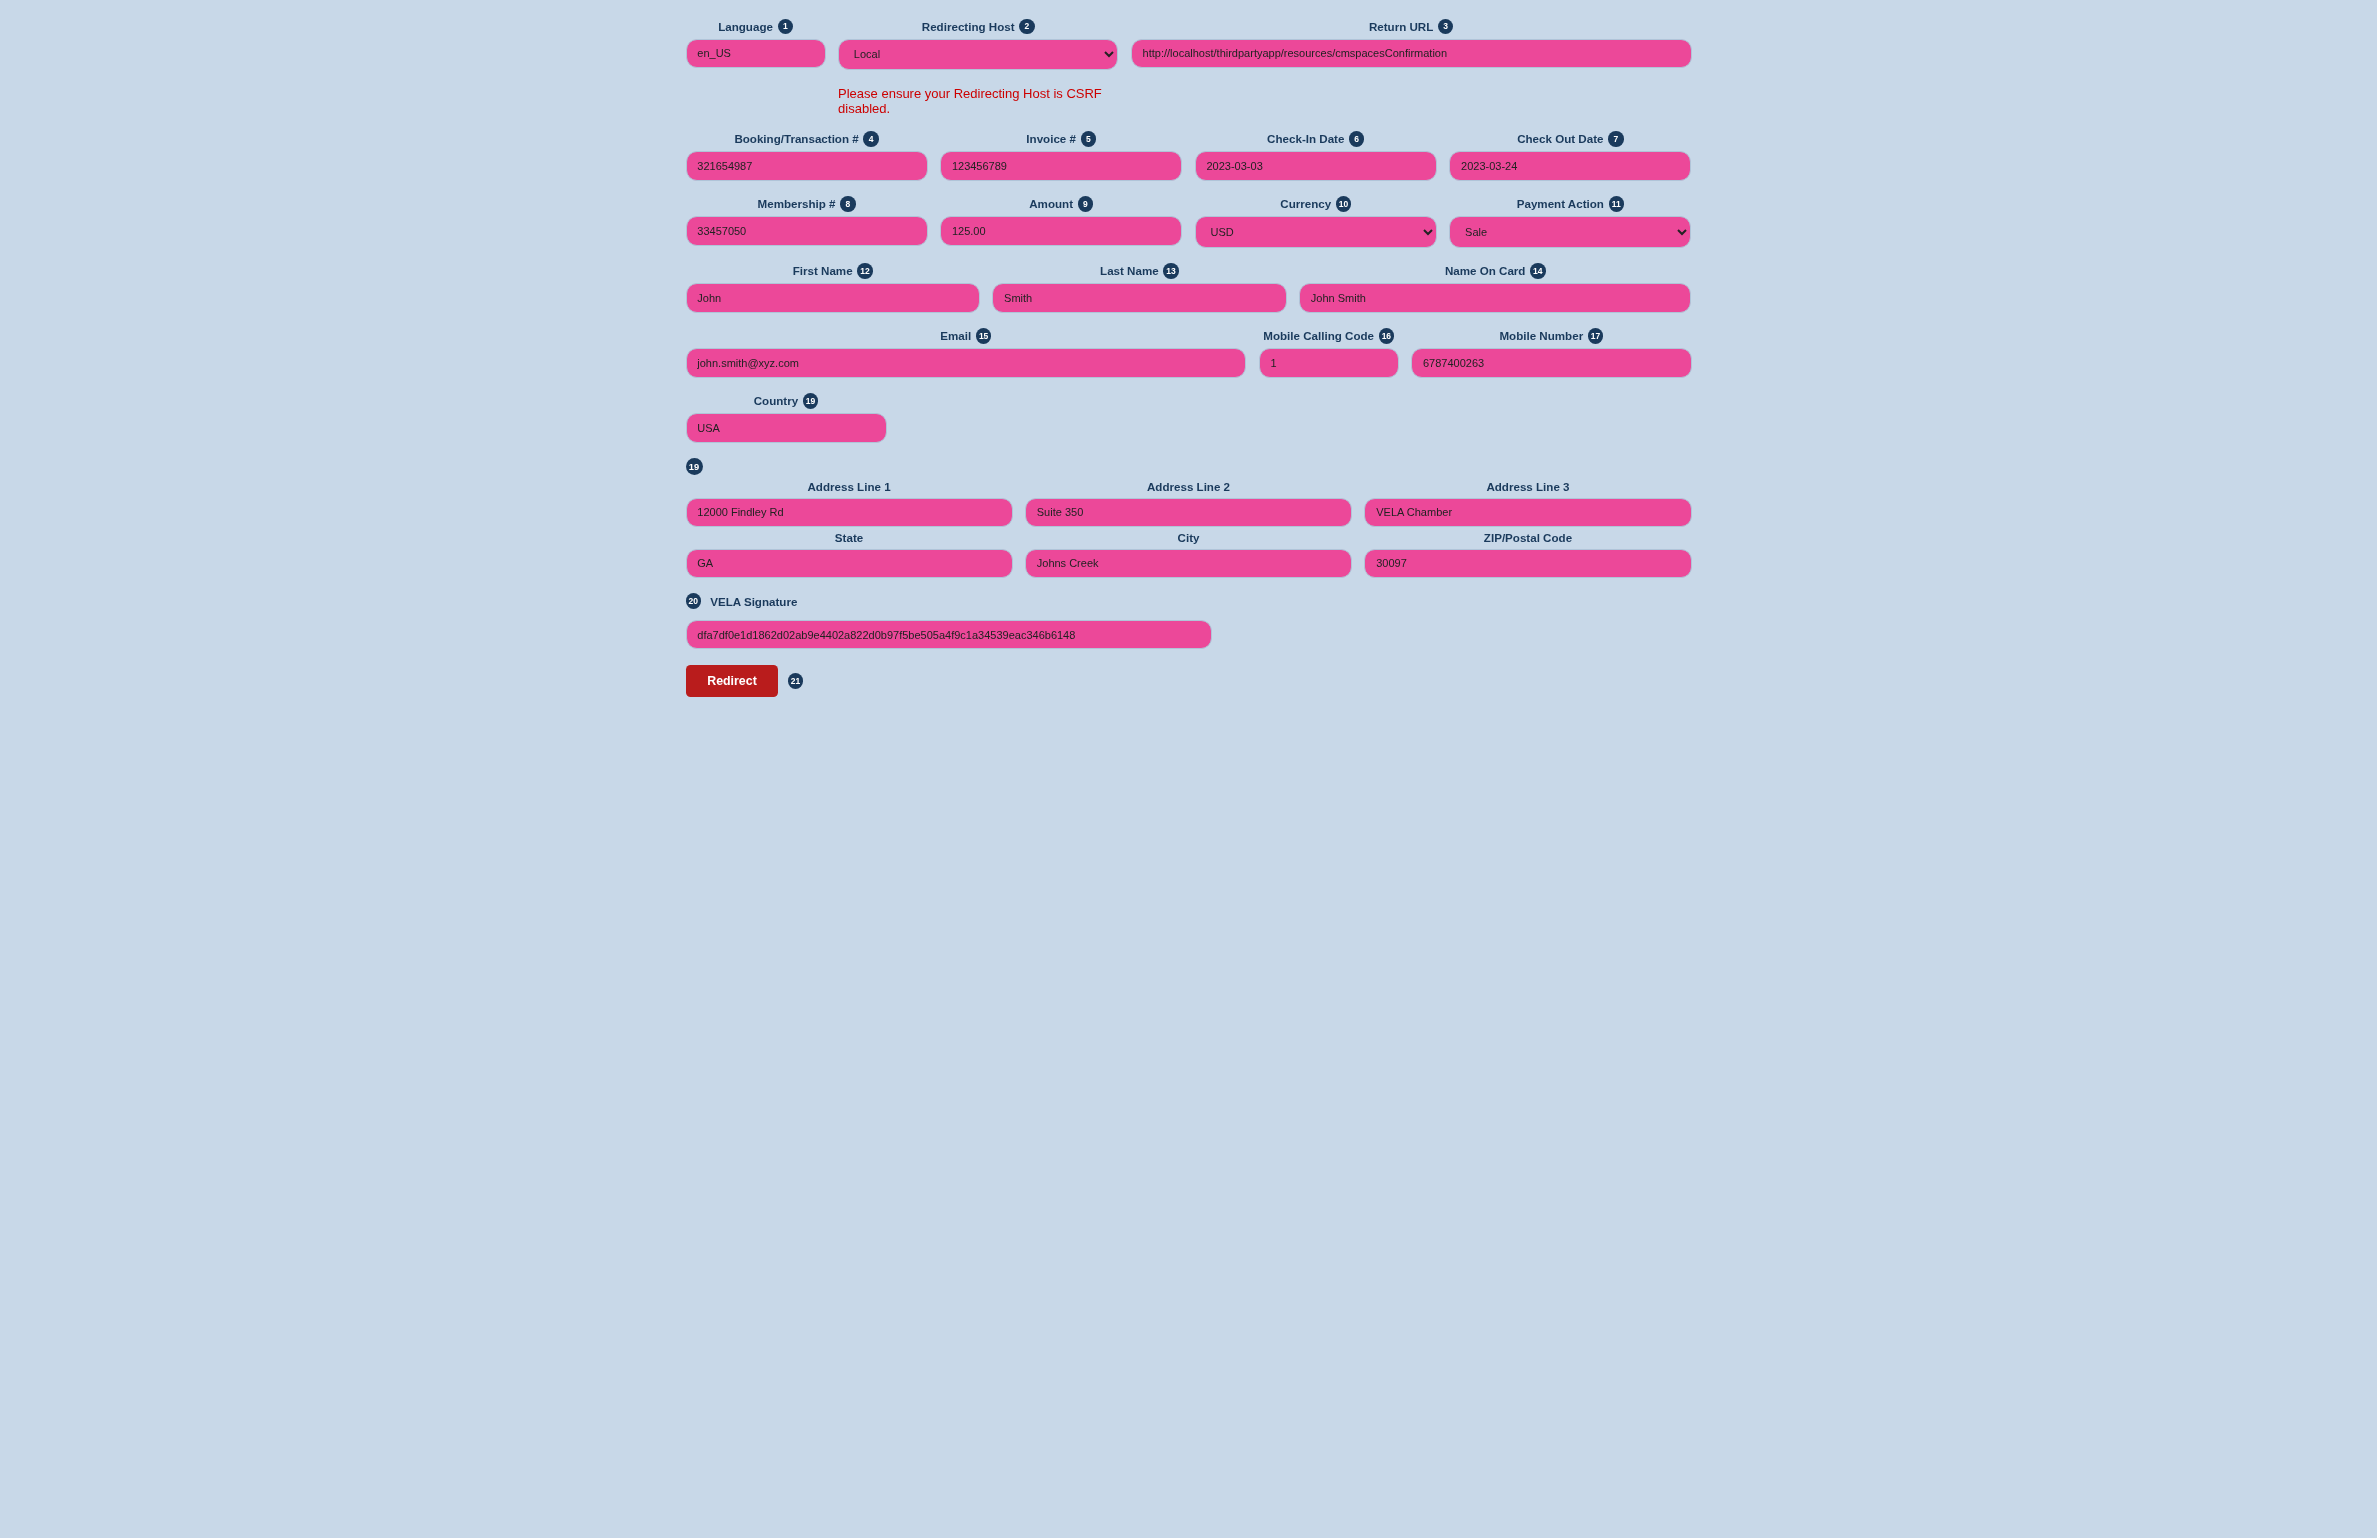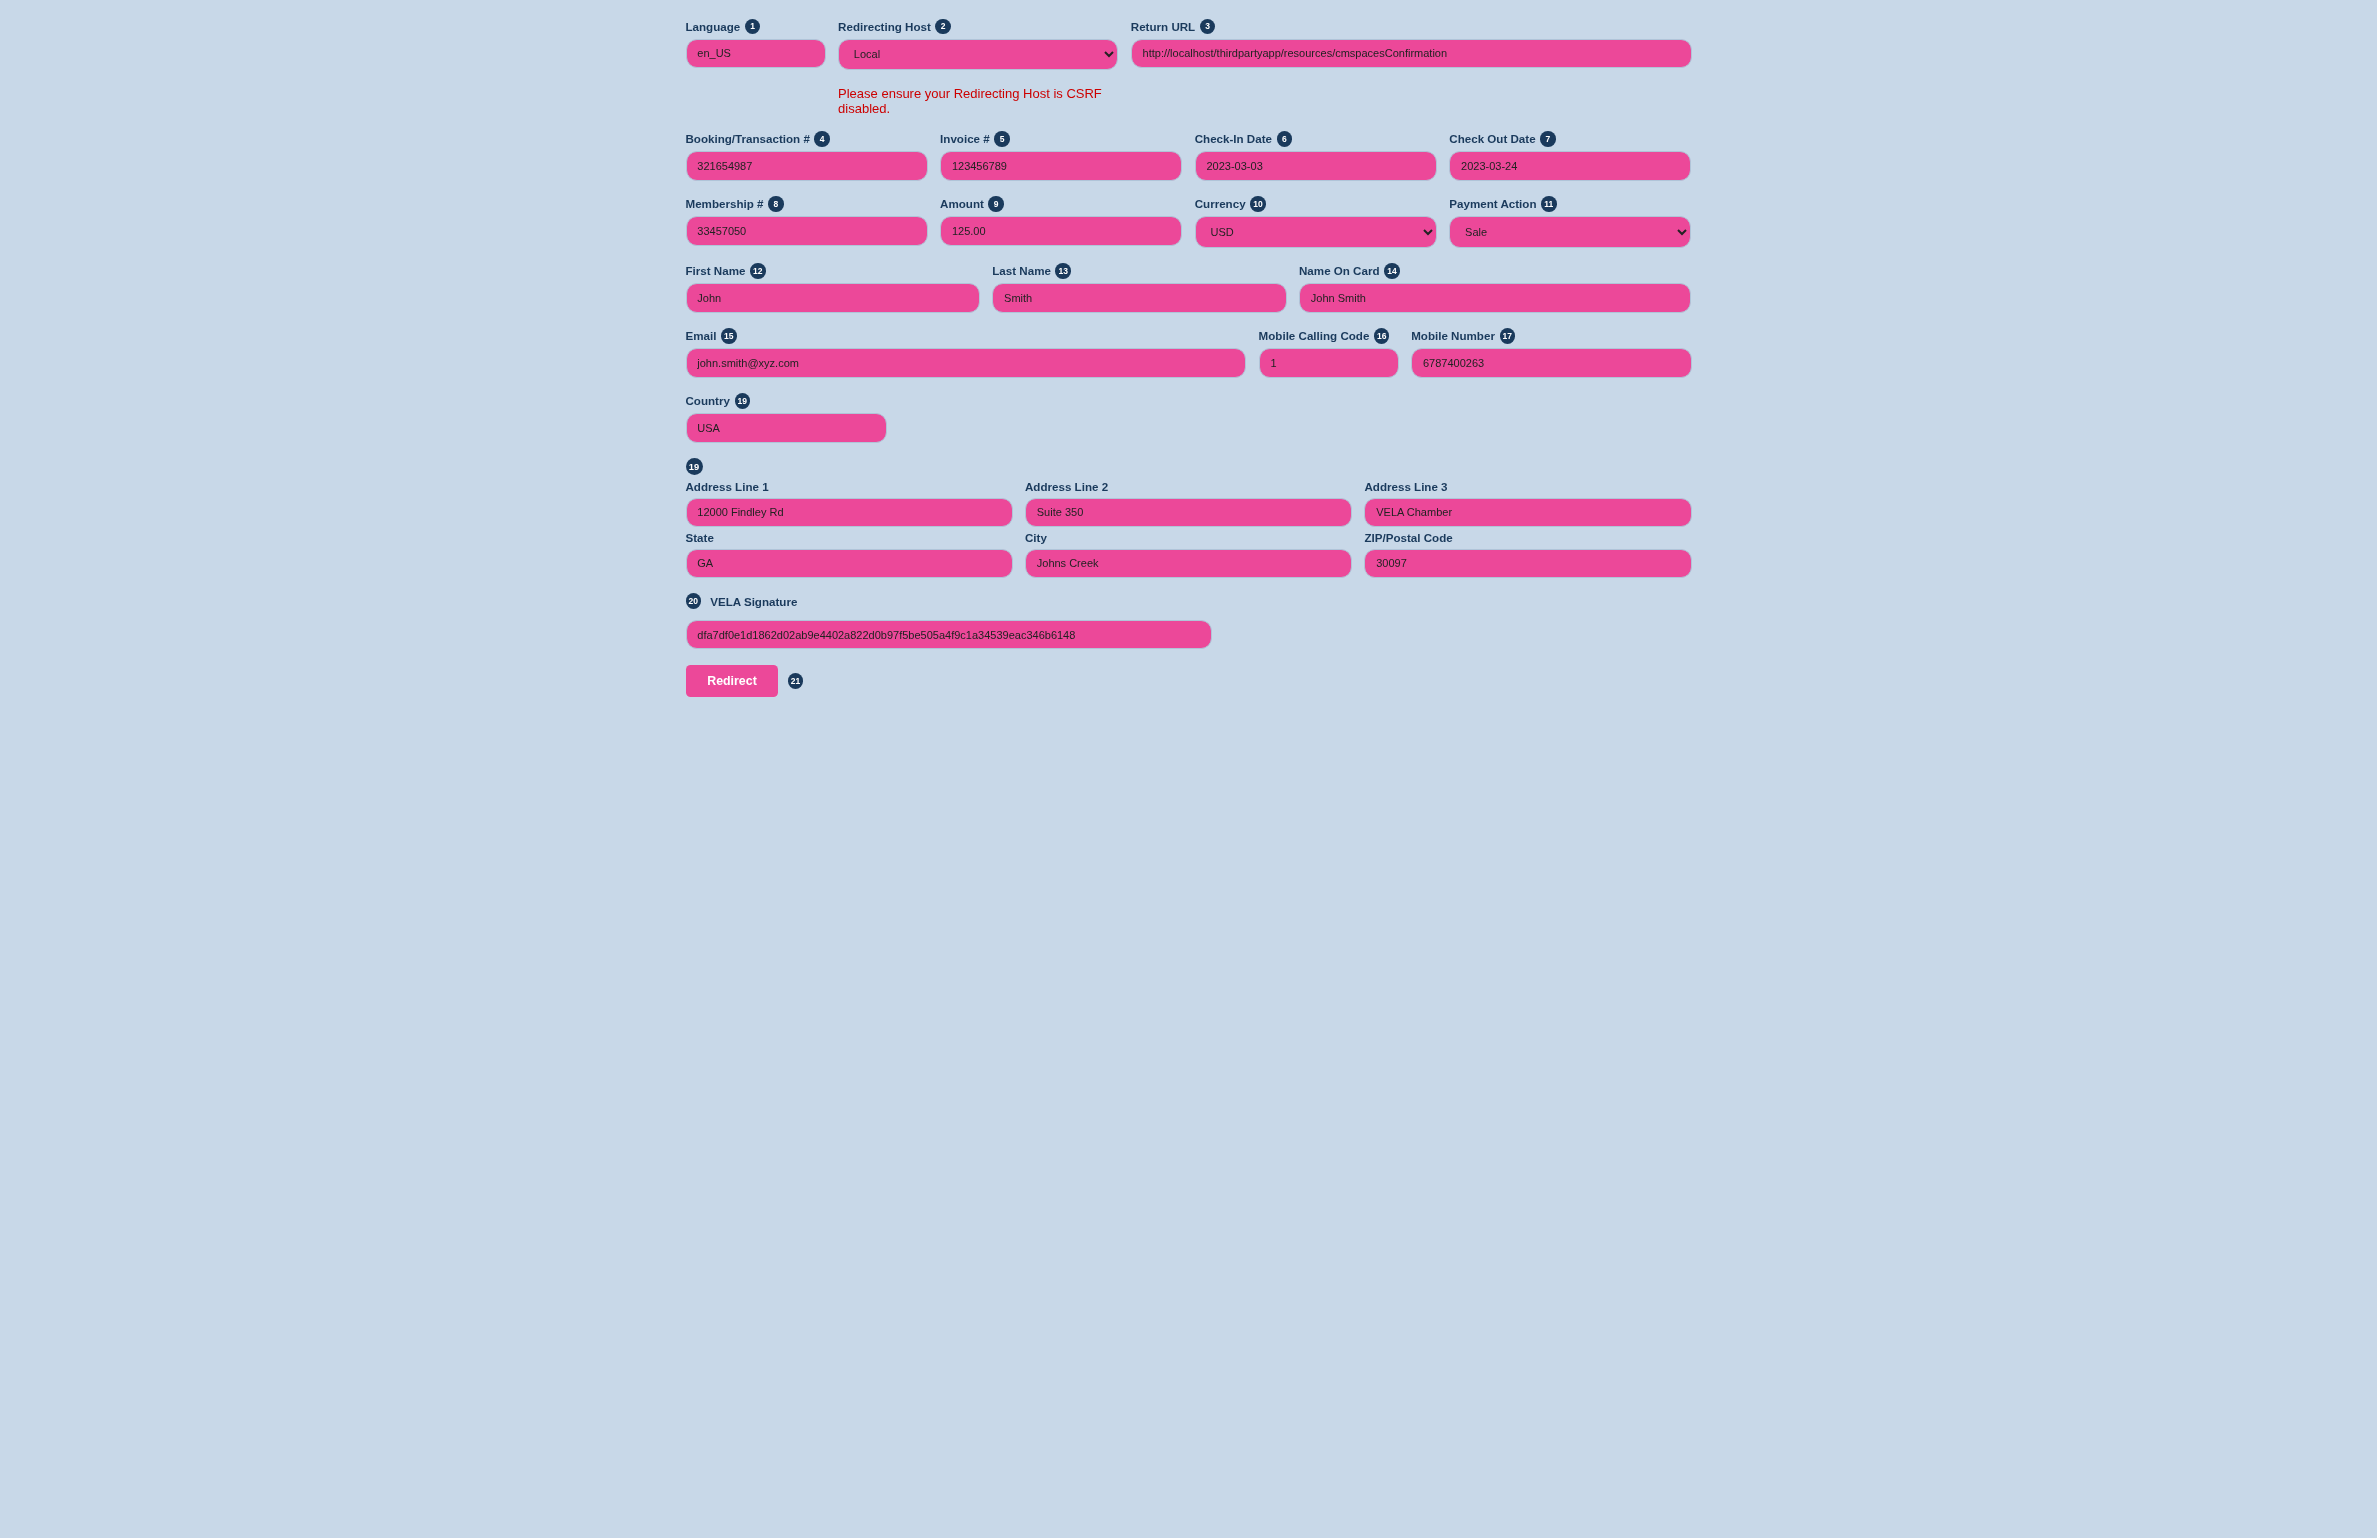--- a/index.html
+++ b/index.html
@@ -17,20 +17,21 @@
     .row {
       display: flex;
       gap: 12.4px;
       margin-bottom: 15.5px;
       align-items: flex-start;
     }
     .field {
       display: flex;
       flex-direction: column;
       gap: 4.6px;
+      align-items: center;
     }
     .field-label {
       display: flex;
       align-items: center;
       gap: 4.6px;
       font-size: 11.6px;
       font-weight: 600;
       color: #1a3a5c;
     }
     .badge {
@@ -63,21 +64,21 @@
     .w-1 { flex: 1; }
     .w-2 { flex: 2; }
     .w-3 { flex: 3; }
     .w-4 { flex: 4; }
     .csrf-warning {
       color: #cc0000;
       font-size: 13px;
       margin-top: 11px;
     }
     .redirect-btn {
-      background: #ec4899;
+      background: #b91c1c;
       color: white;
       border: none;
       border-radius: 4.6px;
       padding: 9.3px 21.7px;
       font-size: 12.4px;
       font-weight: 600;
       cursor: pointer;
       display: inline-flex;
       align-items: center;
       gap: 7.7px;

